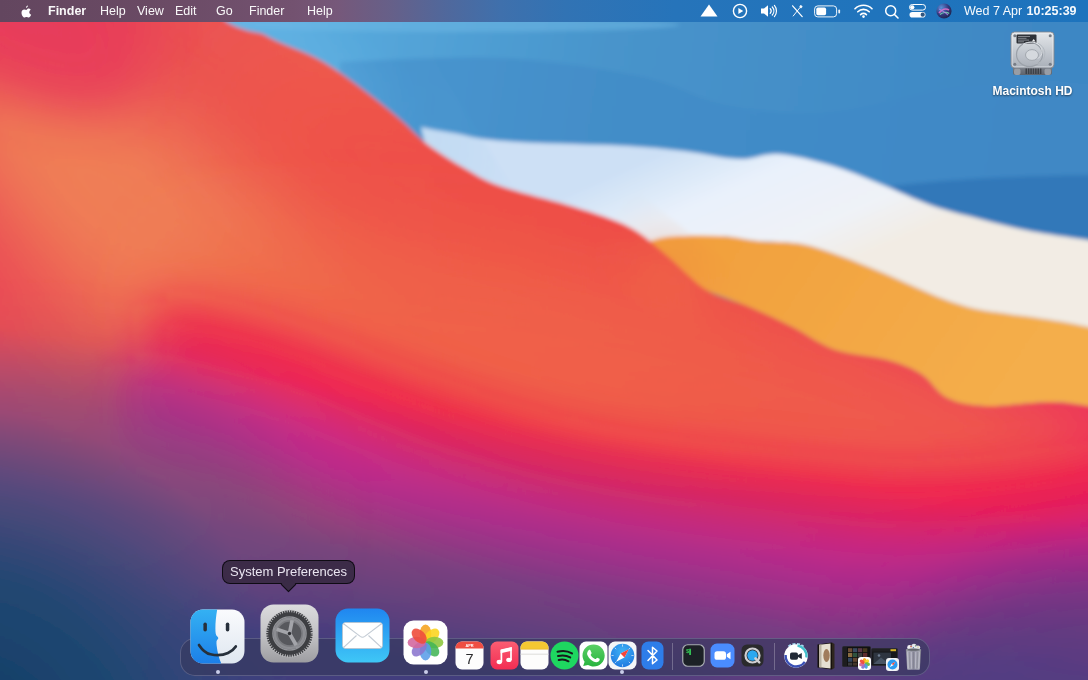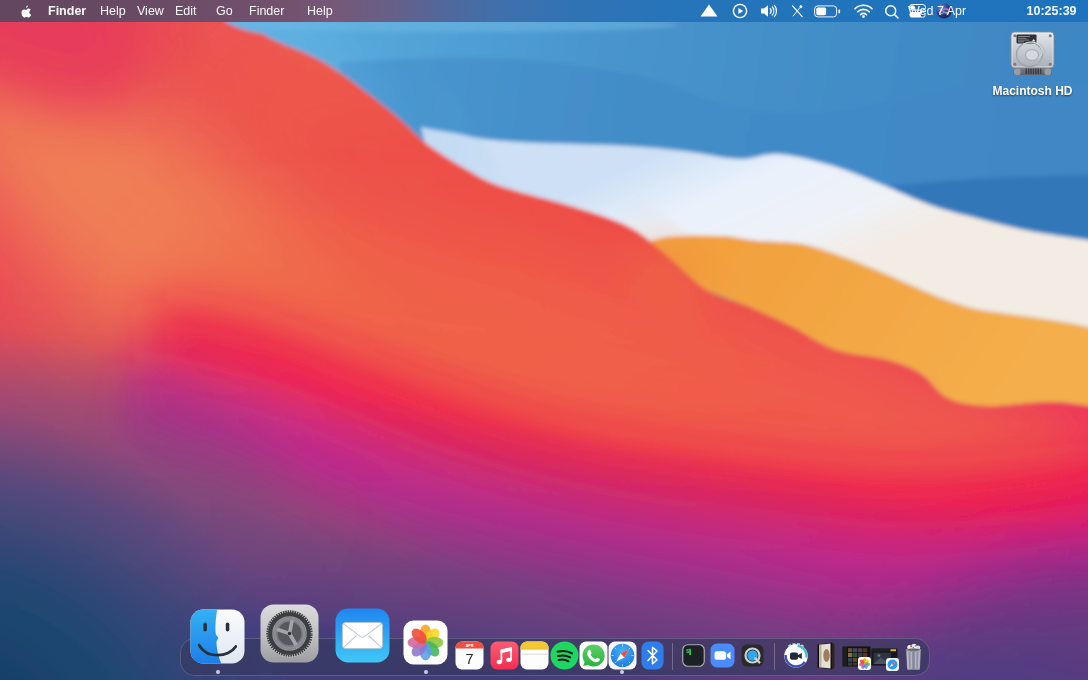--- a/index.html
+++ b/index.html
@@ -170,21 +170,21 @@
           <stop offset="0" stop-color="#5a8fd8"></stop>
             <stop offset="0.5" stop-color="#32377c"></stop>
             <stop offset="1" stop-color="#131a33"></stop>
         </radialGradient>
       </defs>
       <circle cx="8" cy="8" r="7.6" fill="url(#siriA)"></circle>
       <path d="M3,10 C6,6 10,5 13,7" stroke="#e86fc8" stroke-width="1.6" fill="none" opacity="0.85"></path>
       <path d="M4,11.5 C7,9 11,9 13.2,10.5" stroke="#7de8b0" stroke-width="1.2" fill="none" opacity="0.8"></path>
       <path d="M3.2,6 C6,7.5 10,10 12,12" stroke="#b387e8" stroke-width="1.1" fill="none" opacity="0.8"></path>
     </svg>
-    <span class="mi" style="left:908px;">Wed 7 Apr</span>
+    <span class="mi" style="left:964px;">Wed 7 Apr</span>
     <span class="mi" style="left:1026.5px;font-weight:bold;">10:25:39</span>
   </div>
 
   <svg class="abs" style="left:1009px;top:30px;z-index:20;" width="47" height="48" viewBox="0 0 47 48">
     <defs>
       <linearGradient id="hdbody" x1="0" y1="0" x2="0" y2="1">
         <stop offset="0" stop-color="#e4e7ea"></stop>
           <stop offset="0.55" stop-color="#c3c8cf"></stop>
           <stop offset="1" stop-color="#a9afb8"></stop>
       </linearGradient>
@@ -221,20 +221,21 @@
     <ellipse cx="23" cy="25" rx="6.5" ry="5.4" fill="#d5d9de" stroke="#a2a8af" stroke-width="1"></ellipse>
     <g fill="#767c86">
       <circle cx="5.8" cy="5.8" r="1.5"></circle>
         <circle cx="41.2" cy="5.8" r="1.5"></circle>
       <circle cx="5.8" cy="34.2" r="1.5"></circle>
         <circle cx="41.2" cy="34.2" r="1.5"></circle>
     </g>
   </svg>
   <div class="hdlabel">Macintosh HD</div>
 
+  <div class="tooltip"><div class="ptr"></div>System Preferences</div>
 
   <div class="dock"></div>
 
   <svg class="dock-item" style="left:190px;top:609px;" width="55" height="55" viewBox="0 0 55 55">
     <defs>
       <linearGradient id="fb" x1="0" y1="0" x2="0" y2="1">
         <stop offset="0" stop-color="#34b1f3"></stop>
           <stop offset="1" stop-color="#1c7fe8"></stop>
       </linearGradient>
       <linearGradient id="fw" x1="0" y1="0" x2="0" y2="1">

